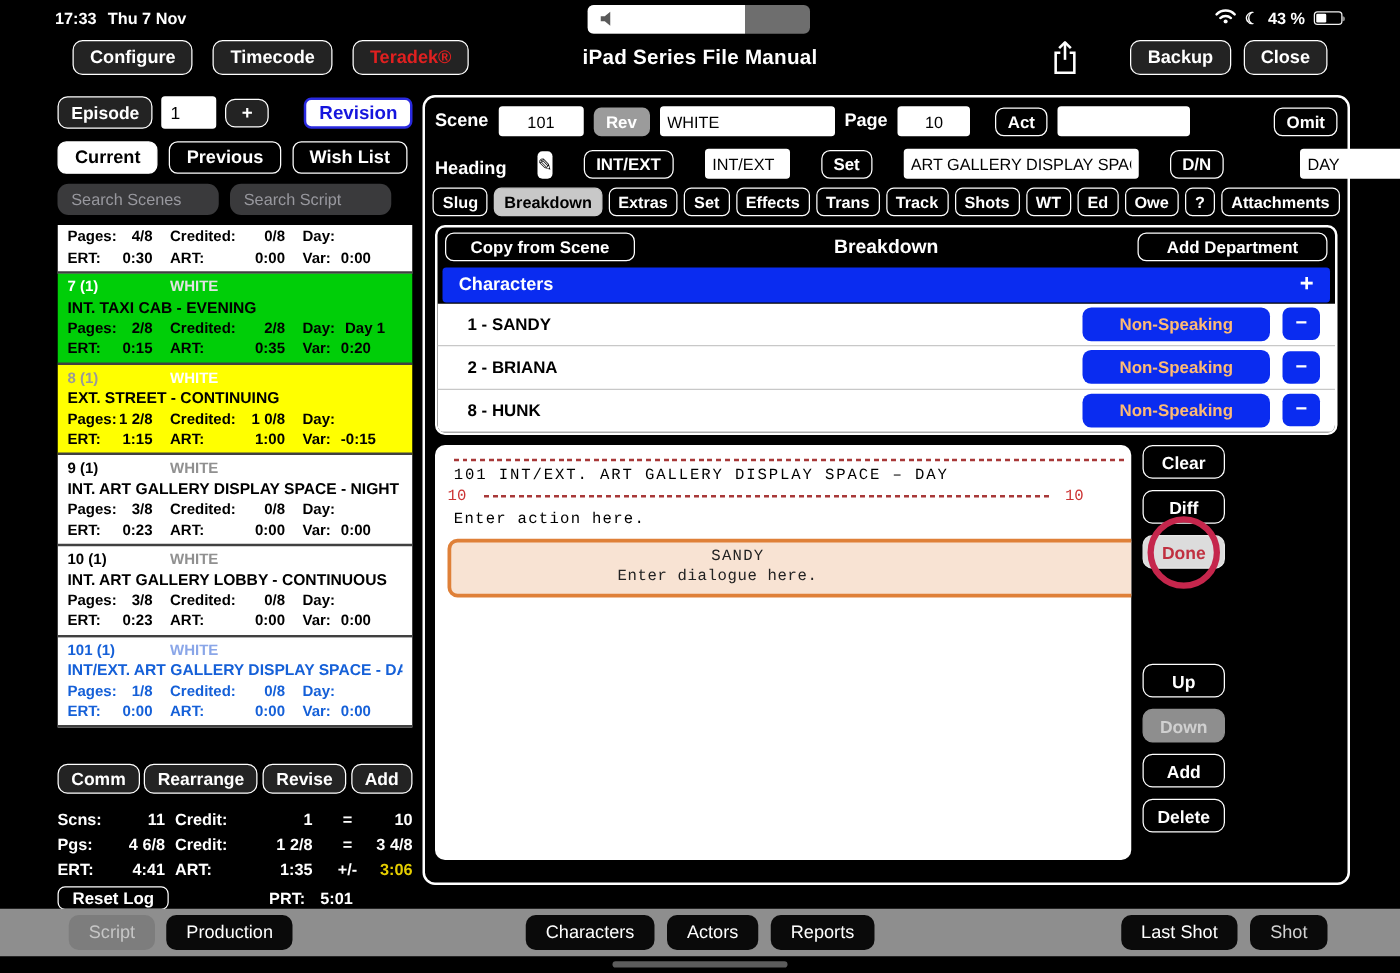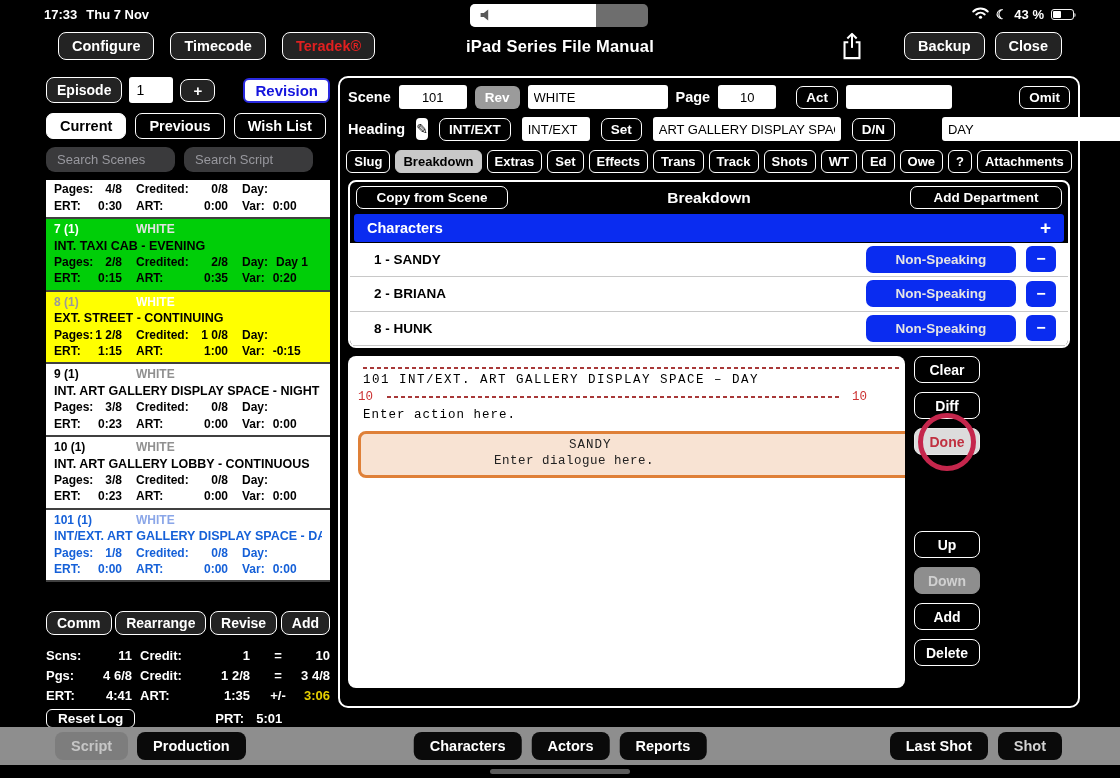--- a/index.html
+++ b/index.html
@@ -102,21 +102,21 @@
   .prt-value { margin-left:12px; }
 
   
   .main-panel { position:absolute; left:338px; top:76px; width:742px; height:632px;
                 border:2px solid #fff; border-radius:10px; padding:5px 8px; }
   .sh-label { color:#fff; font-weight:700; font-size:14.5px; }
   .input { background:#fff; border:none; border-radius:3px; height:24px; font-size:13px;
            padding:0 6px; font-family:"Liberation Sans", sans-serif; color:#000; }
   .center-text { text-align:center; }
   .sh-row1, .sh-row2 { display:flex; align-items:center; gap:8px; height:28px; }
-  .sh-row2 { margin-top:4px; gap:11px; }
+  .sh-row2 { margin-top:4px; gap:25px;align-items:flex-end; }
   .rev-btn { background:#9b9b9b; border:none; color:#fff; border-radius:6px; font-weight:700;
              font-size:13.5px; padding:4px 10px; cursor:pointer; font-family:"Liberation Sans", sans-serif; }
   .btn-sm { background:#000; border:1.5px solid #fff; border-radius:7px; color:#fff; font-weight:700;
             font-size:13.5px; padding:3px 9px; cursor:pointer; font-family:"Liberation Sans", sans-serif; }
   .heading-checkbox { width:25px; height:22px; background:#fff; border-radius:4px; display:flex;
                       align-items:center; justify-content:center; font-size:14px; color:#000; cursor:pointer; }
   .scene-tabs { display:flex; justify-content:center; gap:5px; margin-top:7px; }
   .stab { background:#000; border:1.5px solid #fff; border-radius:6px; color:#fff; font-weight:700;
           font-size:13px; padding:3px 7px; cursor:pointer; font-family:"Liberation Sans", sans-serif; }
   .stab.active { background:#c8c8c8; color:#000; border-color:#c8c8c8; }
@@ -127,21 +127,21 @@
   .bd-title { flex:1; text-align:center; color:#fff; font-weight:700; font-size:15.5px; }
   .bd-cat { margin:1px 4px 0; height:29px; background:#0a2cf0; border-radius:3px; display:flex;
             align-items:center; padding:0 13px; color:#fff; }
   .bd-cat-label { font-weight:700; font-size:14.5px; }
   .bd-plus { margin-left:auto; font-weight:700; font-size:19px; cursor:pointer; }
   .bd-rows { flex:1; background:#fff; margin-top:1px; }
   .bd-row { height:34.5px; display:flex; align-items:center; border-bottom:1.5px solid #c8c8c8;
             padding:0 12px 0 24px; }
   .bd-name { font-weight:700; font-size:13.5px; color:#000; flex:1; }
   .nonspeak-btn { width:150px; height:27px; background:#0a2cf0; border:none; border-radius:7px;
-                  color:#e5e5e5; font-weight:700; font-size:13.5px; cursor:pointer;
+                  color:#fdba74; font-weight:700; font-size:13.5px; cursor:pointer;
                   font-family:"Liberation Sans", sans-serif; }
   .minus-btn { width:30px; height:26px; background:#0a2cf0; border:none; border-radius:6px;
                color:#fff; font-weight:700; font-size:16px; margin-left:10px; cursor:pointer;
                display:flex; align-items:center; justify-content:center; }
 
   .editor-row { display:flex; margin-top:8px; }
   .script-editor { width:557px; height:332px; background:#fff; border-radius:8px; padding:6px 10px;
                    font-family:"Liberation Mono","DejaVu Sans Mono",monospace; font-size:12.5px;
                    color:#000; overflow:hidden; cursor:text; }
   .dashline { height:2px; background-image:repeating-linear-gradient(90deg,#a83838 0 4px,transparent 4px 7px); }
@@ -168,21 +168,21 @@
                  border-radius:50%; left:50%; top:50%; transform:translate(-50%,-50%);
                  pointer-events:none; }
   .mt-gap { margin-top:76px; }
   .disabled-btn { background:#8e8e8e; border-color:#8e8e8e; color:#d0d0d0; }
 
   
   .bottom-toolbar { position:absolute; left:0; right:0; top:727px; height:38px; background:#8e8e8e; }
   .btm-left { position:absolute; left:55px; top:5px; display:flex; gap:9px; }
   .btm-center { position:absolute; left:50%; transform:translateX(-50%); top:5px; display:flex; gap:10px; }
   .btm-right { position:absolute; right:58px; top:5px; display:flex; gap:10px; }
-  .btm-btn { background:#0a0a0a; border:none; color:#fff; border-radius:8px; font-weight:700;
+  .btm-btn { background:#0a0a0a; border:none; color:#fff; border-radius:8px; font-weight:400;
              font-size:14.5px; padding:0 16px; height:28px; cursor:pointer;
              display:flex; align-items:center; font-family:"Liberation Sans", sans-serif;text-align:center; }
   .btm-btn.disabled { background:#7d7d7d; color:#c6c6c6; }
   .btm-btn.dim { color:#d2d2d2; }
   .home-indicator { position:absolute; bottom:4px; left:50%; transform:translateX(-50%);
                     width:140px; height:5px; background:#5c5c5c; border-radius:3px; cursor:grab; }
 </style>
 </head>
 <body>
 

